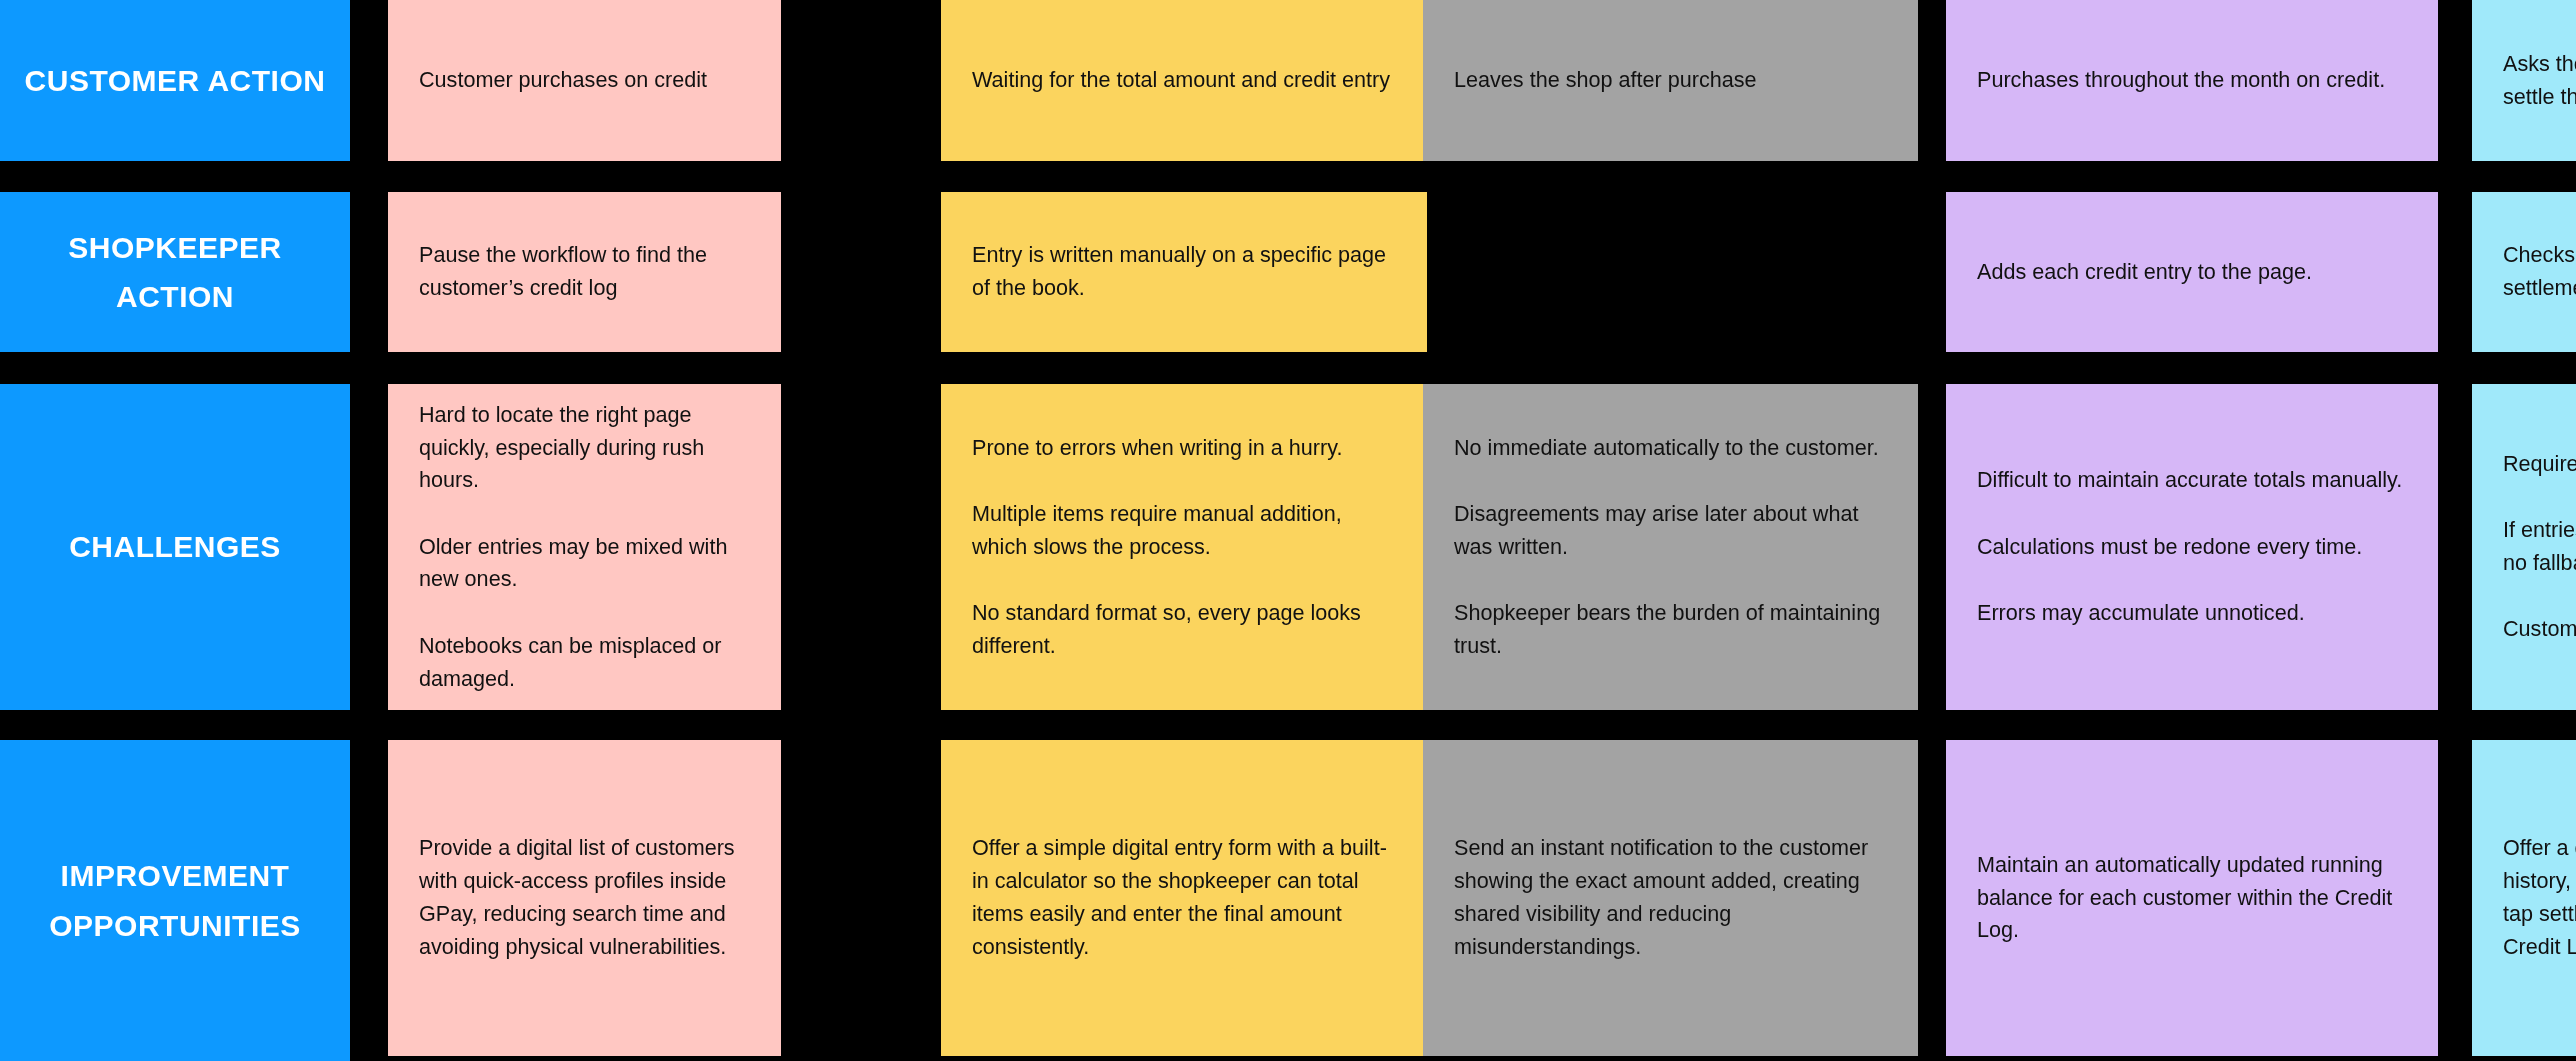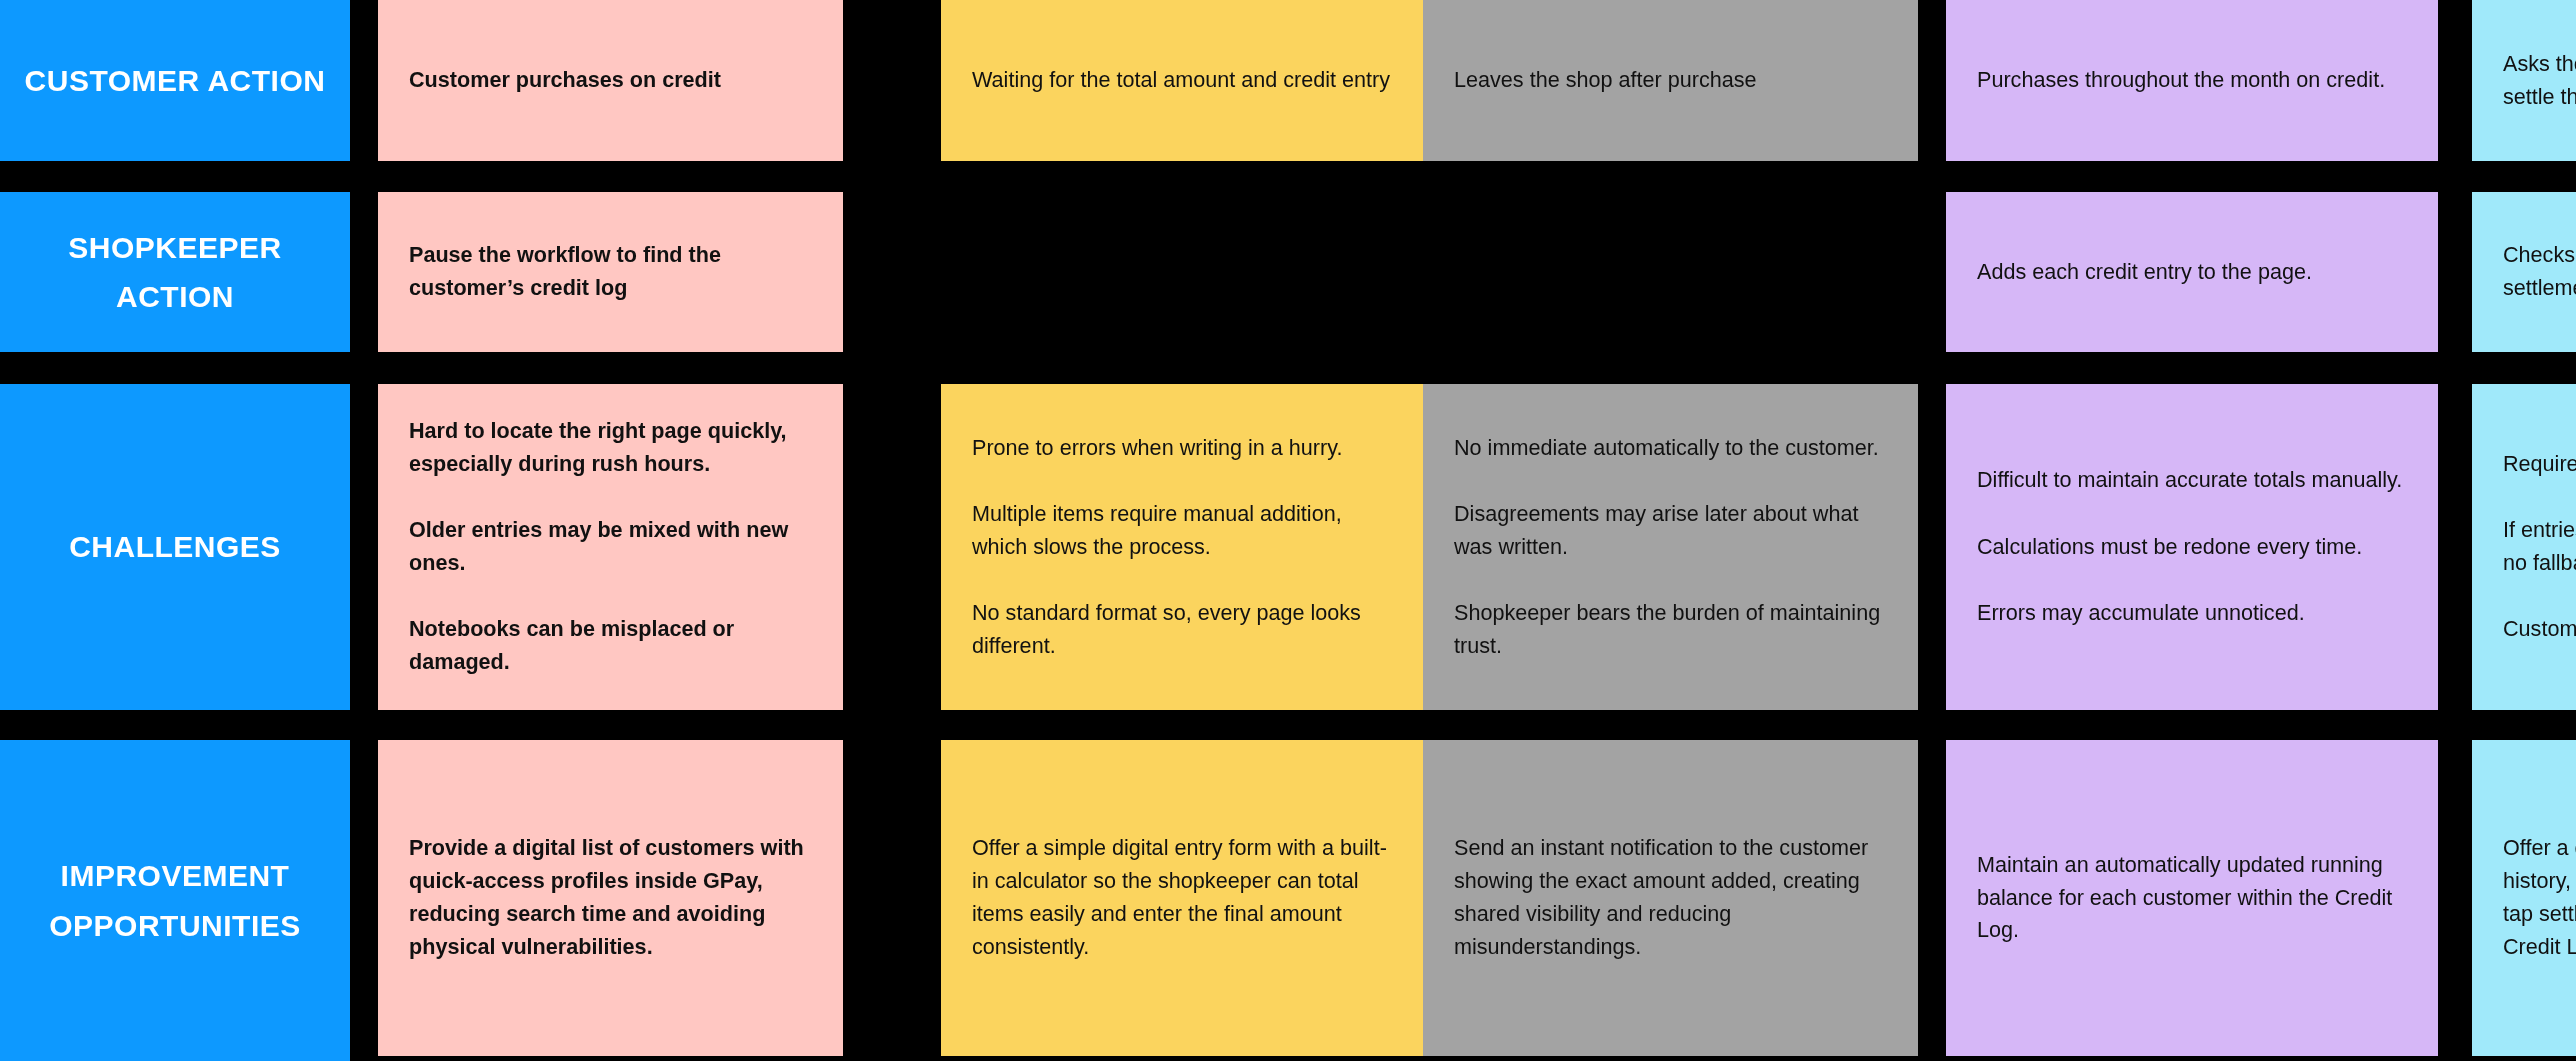--- a/index.html
+++ b/index.html
@@ -14,21 +14,21 @@
     background: #000000;
     overflow: hidden;
     font-family: "Liberation Sans", "DejaVu Sans", sans-serif;
   }
   .cell {
     position: absolute;
     box-sizing: border-box;
   }
   
   .col-label { left: 0;      width: 350px; }
-  .col-1     { left: 378px;  width: 465px; font-weight: bold; }
+  .col-1     { left: 388px;  width: 393px; }
   .col-2     { left: 941px; width: 486px; }
   .col-3     { left: 1423px; width: 495px; }
   .col-4     { left: 1946px; width: 492px; }
   .col-5     { left: 2472px; width: 492px; }
   
   .row-1 { top: 0;      height: 161px; }
   .row-2 { top: 192px;  height: 160px; }
   .row-3 { top: 384px;  height: 326px; }
   .row-4 { top: 740px; height: 316px; }
   .row-4.label-box { height: 321px; } 
@@ -97,20 +97,25 @@
       <p>Asks the shopkeeper for the final amount to settle the monthly tab.</p>
     </div>
   </div>
 
   <div class="cell label-box col-label row-2">
     <span>SHOPKEEPER ACTION</span>
   </div>
   <div class="cell note c-pink col-1 row-2">
     <div class="note-inner">
       <p>Pause the workflow to find the customer’s credit log</p>
+    </div>
+  </div>
+  <div class="cell note c-yellow col-2 row-2">
+    <div class="note-inner">
+      <p>Entry is written manually on a specific page of the book.</p>
     </div>
   </div>
   <div class="cell note c-purple col-4 row-2">
     <div class="note-inner">
       <p>Adds each credit entry to the page.</p>
     </div>
   </div>
   <div class="cell note c-cyan col-5 row-2">
     <div class="note-inner">
       <p>Checks the entries throughout the month for settlement.</p>

